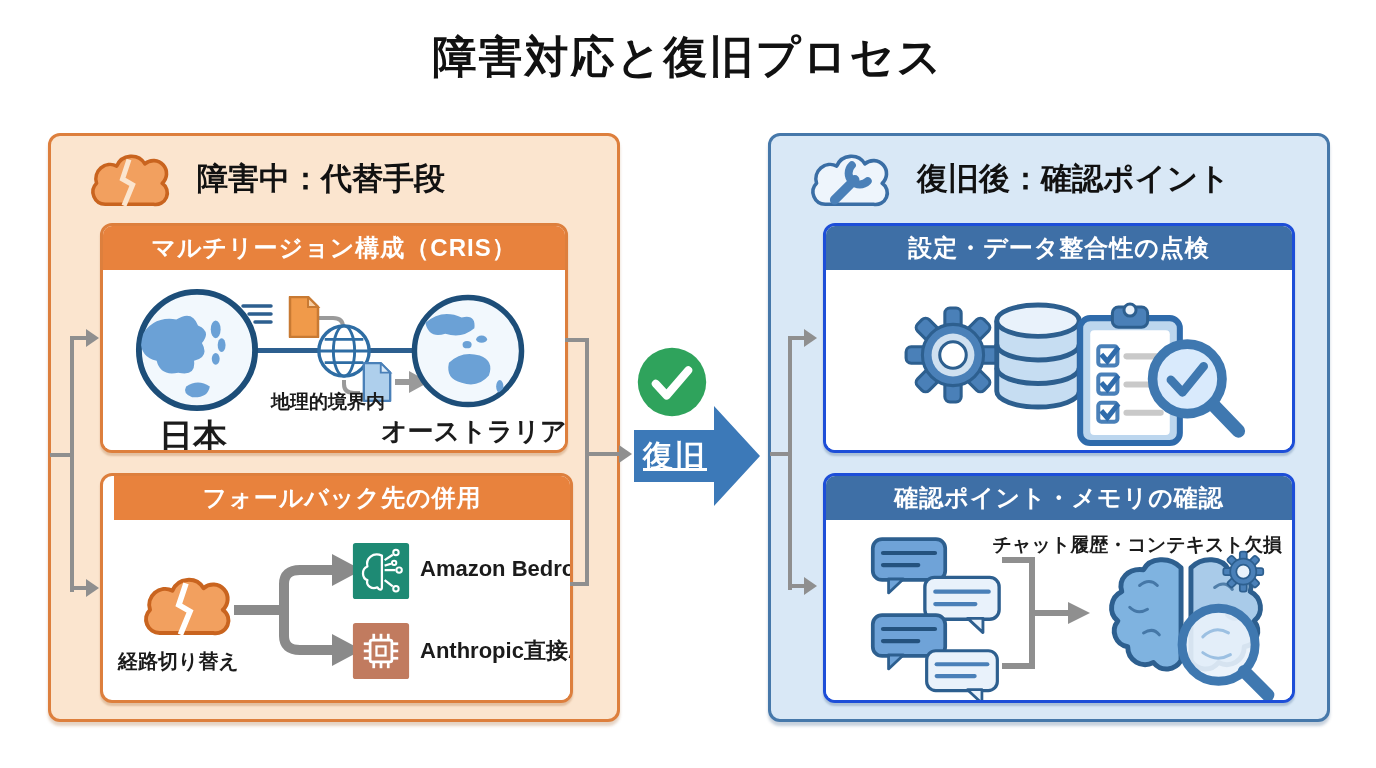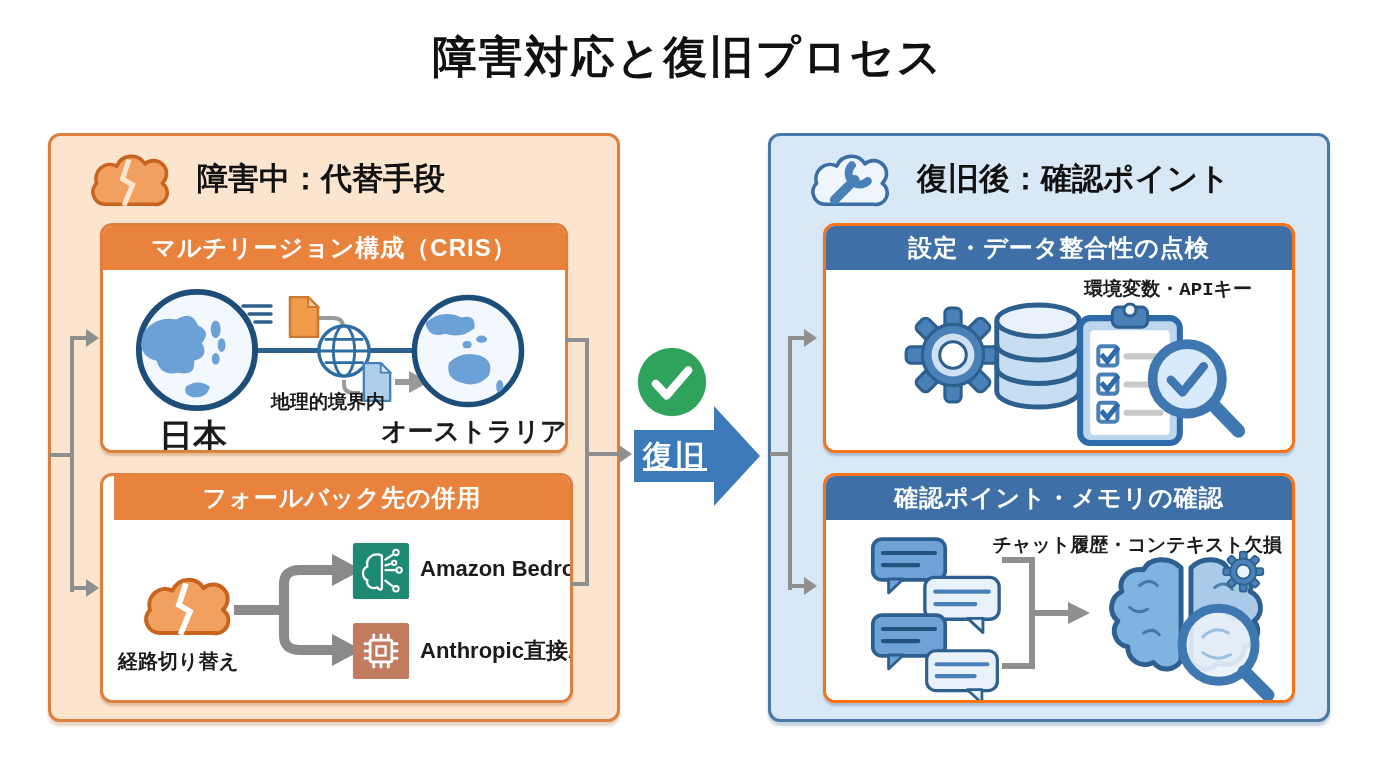--- a/index.html
+++ b/index.html
@@ -20,21 +20,21 @@
   }
   .panel-right{
     left:768px;top:133px;width:562px;height:589px;
     background:#d9e8f6;border:3.5px solid #4678aa;box-shadow:0 4px 3px rgba(30,70,120,.25);
   }
   .panel-header{position:absolute;left:34px;top:12px;height:62px;display:flex;align-items:center;gap:24px;}
   .panel-title{font-size:31px;font-weight:900;color:#111;}
   
   .subbox{position:absolute;background:#ffffff;border-radius:12px;box-sizing:border-box;overflow:hidden;}
   .subbox.orange{border:3px solid #dd7f3d;box-shadow:0 3px 2px rgba(150,80,20,.25);}
-  .subbox.blue{border:3px solid #f97316;box-shadow:0 3px 2px rgba(30,70,120,.25);font-family:Liberation Mono, monospace;}
+  .subbox.blue{border:3px solid #1d4ed8;box-shadow:0 3px 2px rgba(30,70,120,.25);}
   .subbox-header{
     height:44px;display:flex;align-items:center;justify-content:center;
     font-size:24px;font-weight:800;color:#ffffff;letter-spacing:1px;
   }
   .subbox.orange .subbox-header{background:#e8823d;}
   .subbox.blue .subbox-header{background:#3e6fa6;}
   .subbox-body{position:relative;width:100%;height:calc(100% - 44px);background:#fff;}
   
   .lbl{position:absolute;font-weight:800;color:#1b1b1b;white-space:nowrap;}
   .center{text-align:left;}
@@ -241,21 +241,20 @@
         <line x1="40" y1="72" x2="68" y2="44" stroke="#4a80b8" stroke-width="13" stroke-linecap="round"></line>
         <path d="M64,24 A15,15 0 1 0 86,46" fill="none" stroke="#4a80b8" stroke-width="11" stroke-linecap="round"></path>
       </svg>
     </span>
     <span class="panel-title">復旧後：確認ポイント</span>
   </div>
 
   <div class="subbox blue" style="left:52px;top:87px;width:472px;height:230px;">
     <div class="subbox-header">設定・データ整合性の点検</div>
     <div class="subbox-body">
-      <div class="lbl" style="right:40px;top:6px;font-size:19px;">環境変数・APIキー</div>
       <span class="abs" style="left:76px;top:34px;">
         <svg width="102" height="102" viewBox="0 0 100 100">
           <g fill="#4a80b8" stroke="#2d5f8f" stroke-width="3">
             <rect x="42" y="4" width="16" height="92" rx="5"></rect>
             <rect x="42" y="4" width="16" height="92" rx="5" transform="rotate(45 50 50)"></rect>
             <rect x="42" y="4" width="16" height="92" rx="5" transform="rotate(90 50 50)"></rect>
             <rect x="42" y="4" width="16" height="92" rx="5" transform="rotate(135 50 50)"></rect>
           </g>
           <circle cx="50" cy="50" r="30" fill="#4a80b8" stroke="#2d5f8f" stroke-width="3"></circle>
           <circle cx="50" cy="50" r="21" fill="#cfe0f0"></circle>

